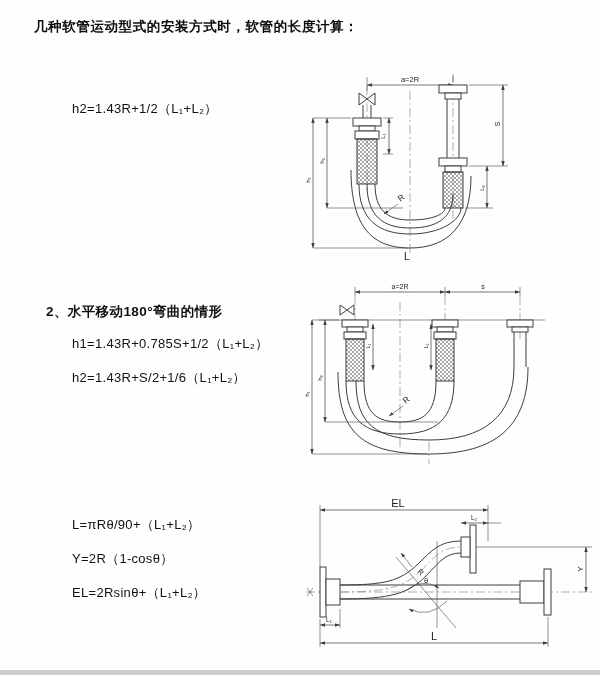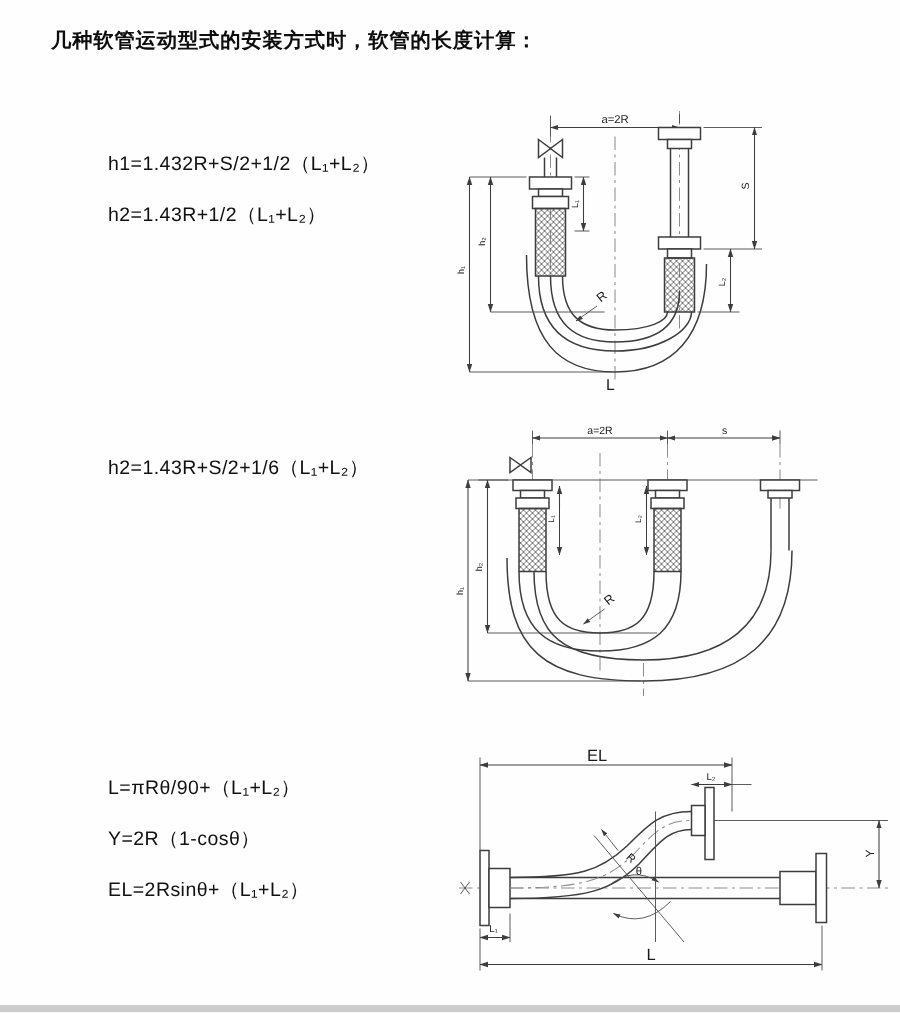--- a/index.html
+++ b/index.html
@@ -27,25 +27,26 @@
   .bottom-edge { position:absolute; left:0; bottom:0; width:600px; height:5px; background:#cccccc; }
 </style>
 </head>
 <body>
 
 <div class="page">
 
   <div class="title">几种软管运动型式的安装方式时，软管的长度计算：</div>
 
   <div class="sec" style="top:100px">
-    <div class="f">h1=1.432R+S/2+1/2（L₁+L₂）</div>
     <div class="f">h2=1.43R+1/2（L₁+L₂）</div>
   </div>
 
   <div class="sec" style="top:303px">
+    <div class="h">2、水平移动180°弯曲的情形</div>
+    <div class="f">h1=1.43R+0.785S+1/2（L₁+L₂）</div>
     <div class="f">h2=1.43R+S/2+1/6（L₁+L₂）</div>
   </div>
 
   <div class="sec" style="top:516px">
     <div class="f">L=πRθ/90+（L₁+L₂）</div>
     <div class="f">Y=2R（1-cosθ）</div>
     <div class="f">EL=2Rsinθ+（L₁+L₂）</div>
   </div>
 
   <svg class="dg" style="left:303px;top:58px" width="285" height="205" viewBox="0 0 285 205">

